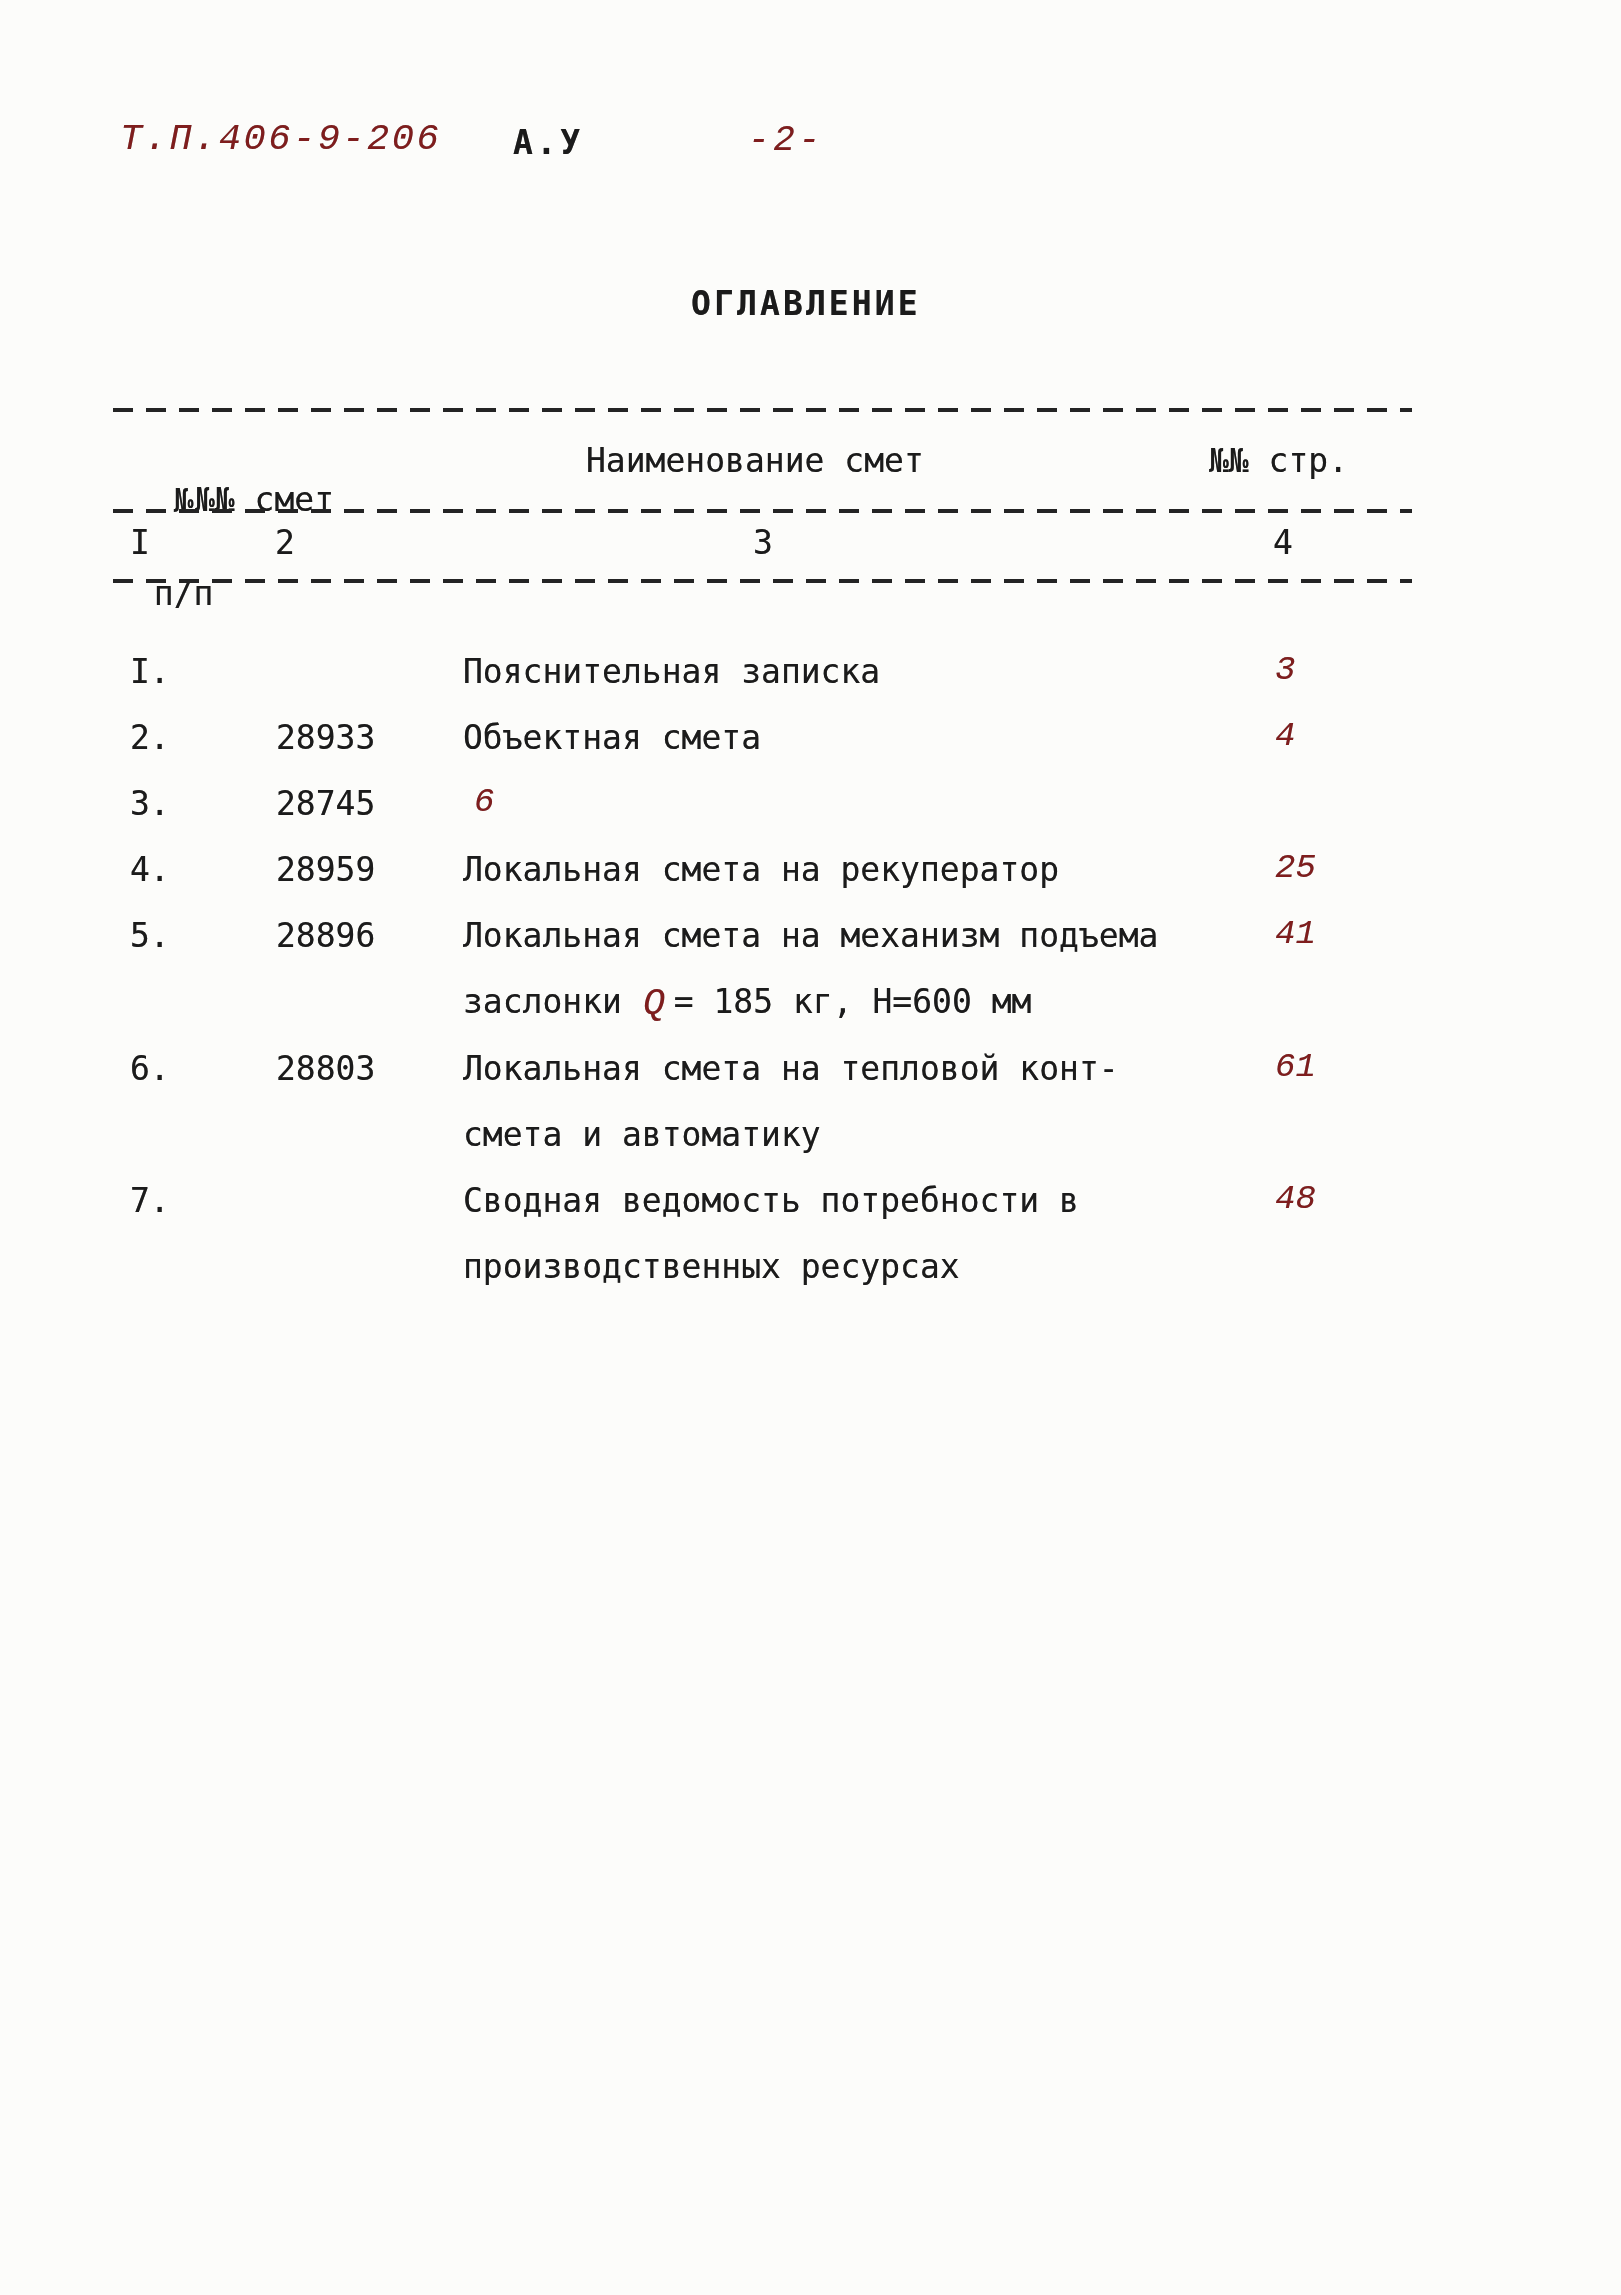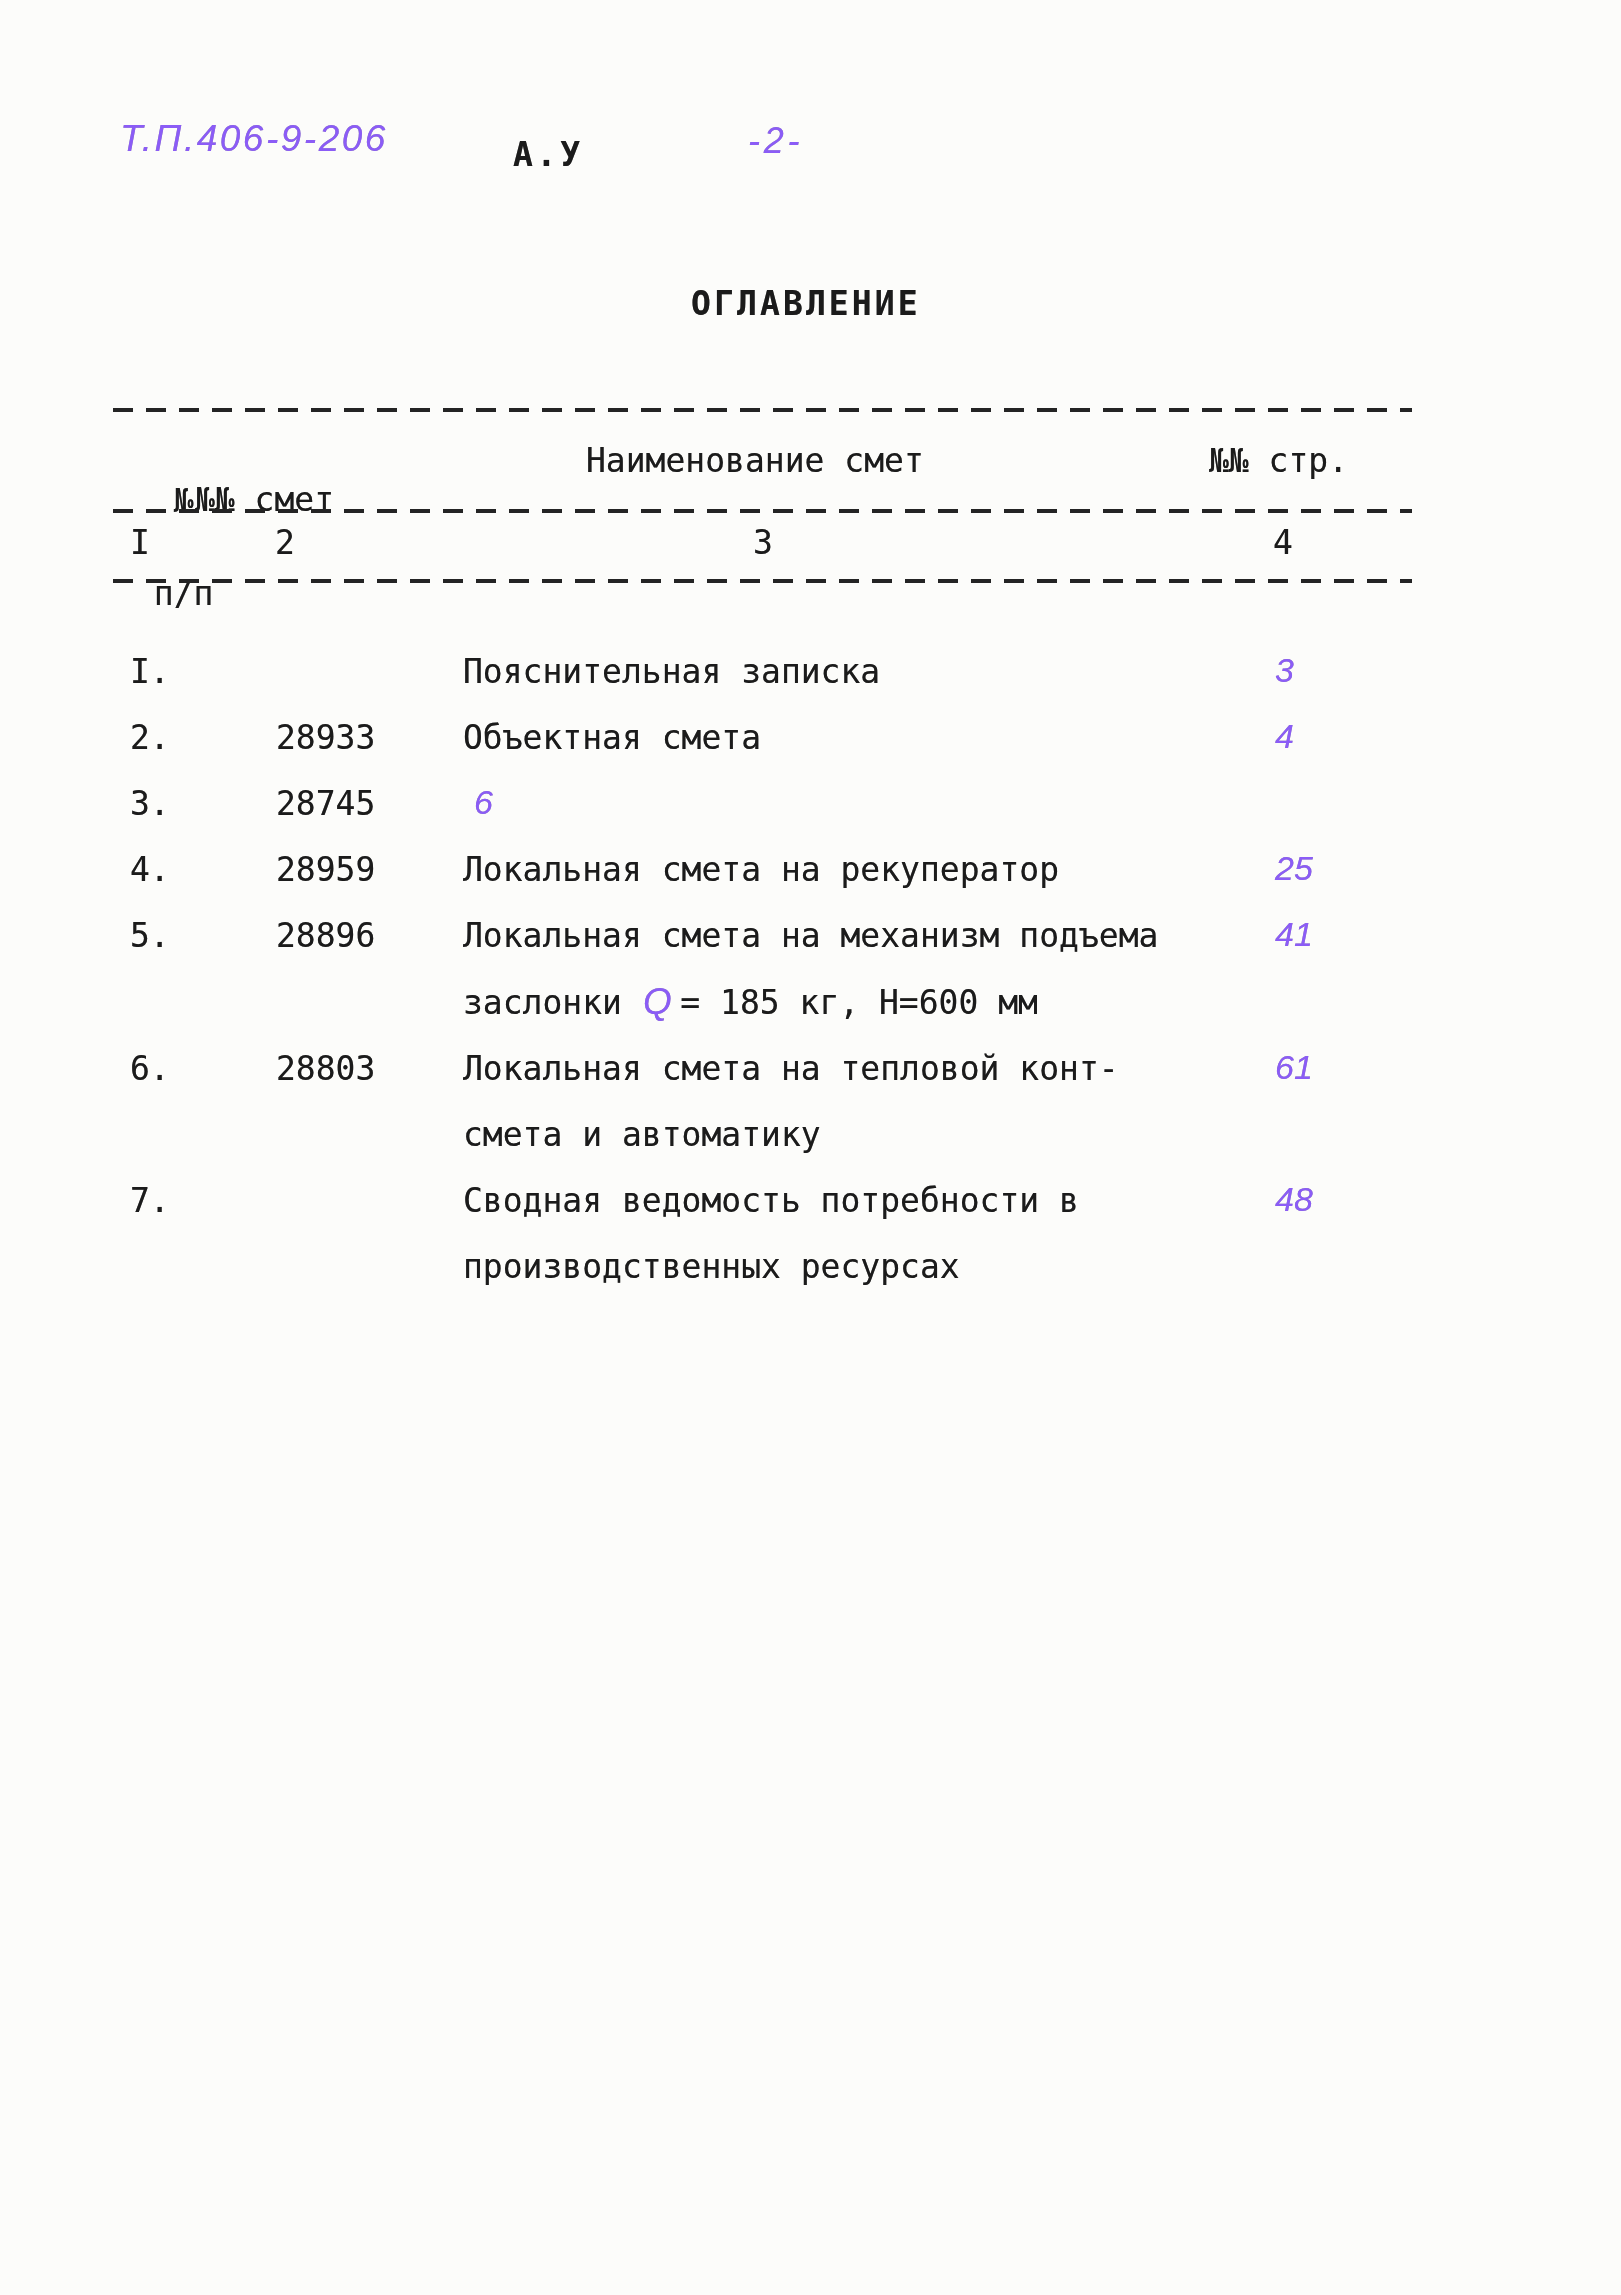--- a/index.html
+++ b/index.html
@@ -17,32 +17,32 @@
     overflow: hidden;
   }
   .tw {
     font-family: "DejaVu Sans Mono", "Liberation Mono", monospace;
     font-size: 33px;
     color: #1b1b1b;
     text-shadow: 0 0 0.6px rgba(20,20,20,.55);
     white-space: pre;
   }
   .hand {
-    font-family: Liberation Sans, sans-serif;
+    font-family: Liberation Mono, monospace;
     font-style: italic;
     font-size: 34px;
-    color: #8b5cf6;
+    color: #7f1d1d;
     text-shadow: 0 0 0.6px rgba(20,20,20,.4);
     white-space: pre;
   }
   .abs { position: absolute; }
 
   
   .doc-number { left: 120px; top: 118px; font-size: 37px; letter-spacing: 2.5px; }
-  .doc-code   { left: 513px; top: 135px; font-weight: bold; letter-spacing: 3.7px; }
+  .doc-code   { left: 513px; top: 123px; font-weight: bold; letter-spacing: 3.7px; }
   .page-num   { left: 748px; top: 120px; font-size: 36px; letter-spacing: 3.7px; }
 
   
   .doc-title {
     left: 50%;
     top: 284px;
     transform: translateX(-52%);
     letter-spacing: 3.1px;
     font-weight: bold;
   }

